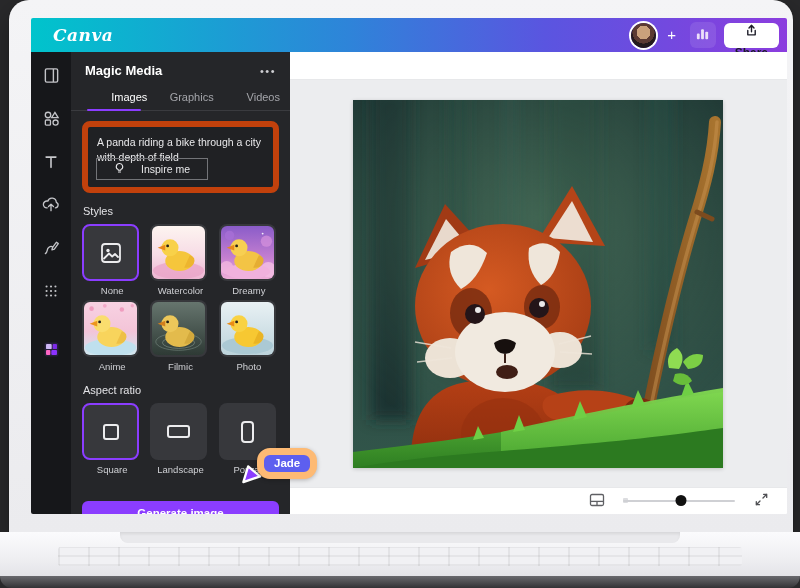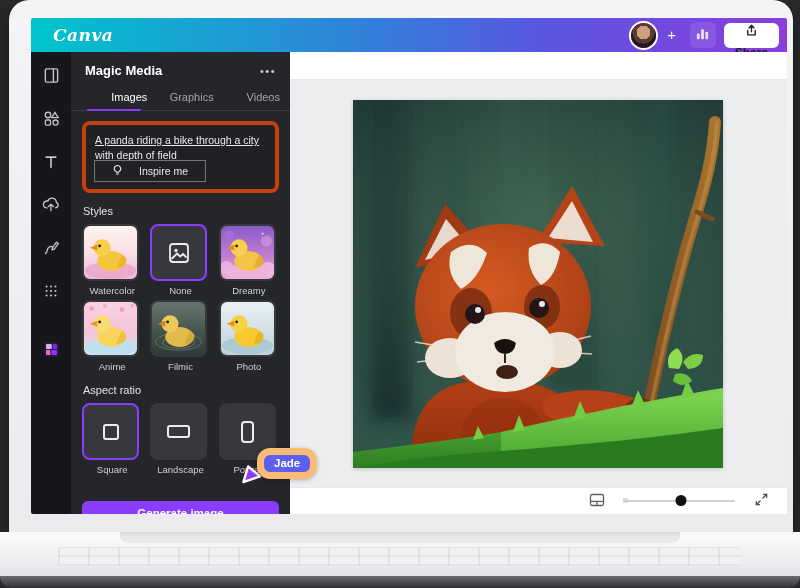--- a/index.html
+++ b/index.html
@@ -58,22 +58,22 @@
   .panel-title { font-size:13px; font-weight:bold; color:#fff; }
   .panel-more { margin-left:auto; color:#cfcfd3; font-size:11px; letter-spacing:1.5px;
     background:none; border:none; cursor:pointer; }
   .tabs { display:flex; border-bottom:1px solid #3a3b3f; padding:0 10px; }
   .tab { flex:1; text-align:right; font-size:11px; color:#a4a5aa; padding:6px 0 7px;
     cursor:pointer; position:relative; background:none; border:none; font-family:"Liberation Sans",sans-serif; }
   .tab.active { color:#fff; }
   .tab.active::after { content:""; position:absolute; left:6px; right:6px; bottom:-1px;
     height:2px; background:#8B3DFF; border-radius:2px; }
   .panel-content { padding:10px 11px 0 11px; }
-  .prompt-box { position:relative; width:197px; height:72px; border:4px solid #c2410c;
-    border-radius:8px; background:#202124; padding:8px 9px; cursor:text;text-decoration:underline; }
+  .prompt-box { position:relative; width:197px; height:72px; border:6px solid #c2410c;
+    border-radius:8px; background:#202124; padding:8px 9px; cursor:text; }
   .prompt-text { font-size:10.5px; line-height:1.45; color:#e9e9eb; }
   .inspire { position:absolute; left:8px; bottom:7px; height:22px; display:flex; align-items:center;
     gap:16px; padding:0 17px; border:1px solid #737478; border-radius:0; background:none;
     color:#e8e8ea; font-size:10.5px; cursor:pointer; font-family:"Liberation Sans",sans-serif; }
   .section-heading { font-size:11px; color:#e3e3e6; margin:12px 1px 7px; }
   .thumb-grid { display:grid; grid-template-columns:repeat(3,1fr); column-gap:8px; row-gap:4px; }
   .thumb { cursor:pointer; text-align:center; background:none; border:none; padding:0; }
   .thumb-img { width:57px; height:57px; border-radius:8px; overflow:hidden; background:#37383c;
     border:2px solid transparent; display:flex; align-items:center; justify-content:center; }
   .thumb.selected .thumb-img { border-color:#8B3DFF; }
@@ -219,52 +219,52 @@
                 <span><svg width="11" height="12" viewBox="0 0 12 12" fill="none" stroke="#e8e8ea" stroke-width="1.2" stroke-linecap="round">
                       <path d="M6,1.1 a3.4,3.4 0 0 1 1.7,6.4 c-.3.2-.5.5-.5.9 h-2.4 c0-.4-.2-.7-.5-.9 A3.4,3.4 0 0 1 6,1.1 Z"></path>
                       <line x1="4.9" y1="10.4" x2="7.1" y2="10.4"></line>
                     </svg></span>
                 <span>Inspire me</span>
               </button>
             </div>
 
             <div class="section-heading">Styles</div>
             <div class="thumb-grid">
+              <button class="thumb selected">
+                <div class="thumb-img">
+                  <span>
+                      <svg width="24" height="24" viewBox="0 0 24 24" fill="none" stroke="#ececee" stroke-width="1.8" stroke-linecap="round" stroke-linejoin="round">
+                        <rect x="3" y="3" width="18" height="18" rx="3"></rect>
+                        <circle cx="9" cy="9.5" r="1.7" fill="#ececee" stroke="none"></circle>
+                        <path d="M5,17.5 L10,12.5 L13.2,15.5 L16,13 L19,16"></path>
+                      </svg>
+                    </span>
+                </div>
+                <div class="thumb-label">None</div>
+              </button>
               <button class="thumb">
                 <div class="thumb-img">
                   <svg viewBox="0 0 56 56" preserveAspectRatio="xMidYMid slice">
                       <defs>
                         <linearGradient id="g-wc" x1="0" y1="0" x2="0" y2="1">
                           <stop offset="0" stop-color="#fdf4f0"></stop>
                           <stop offset=".55" stop-color="#f7dce6"></stop>
                           <stop offset="1" stop-color="#eeb6d3"></stop>
                         </linearGradient>
                       </defs>
                       <rect width="56" height="56" fill="url(#g-wc)"></rect>
                       <ellipse cx="28" cy="47" rx="27" ry="9" fill="#e9a3c7" opacity=".75"></ellipse>
                       <ellipse cx="29" cy="37" rx="15" ry="10.5" fill="#f5c63c"></ellipse>
                       <path d="M40,31 q7,2 4,9 q-3,5 -10,4" fill="#edb52e"></path>
                       <circle cx="19" cy="23" r="9" fill="#f8d149"></circle>
                       <polygon points="6,23 14,19.8 14,26" fill="#e8891d"></polygon>
                       <circle cx="16.5" cy="21" r="1.5" fill="#23201c"></circle>
                     </svg>
                 </div>
                 <div class="thumb-label">Watercolor</div>
-              </button>
-              <button class="thumb selected">
-                <div class="thumb-img">
-                  <span>
-                      <svg width="24" height="24" viewBox="0 0 24 24" fill="none" stroke="#ececee" stroke-width="1.8" stroke-linecap="round" stroke-linejoin="round">
-                        <rect x="3" y="3" width="18" height="18" rx="3"></rect>
-                        <circle cx="9" cy="9.5" r="1.7" fill="#ececee" stroke="none"></circle>
-                        <path d="M5,17.5 L10,12.5 L13.2,15.5 L16,13 L19,16"></path>
-                      </svg>
-                    </span>
-                </div>
-                <div class="thumb-label">None</div>
               </button>
               <button class="thumb">
                 <div class="thumb-img">
                   <svg viewBox="0 0 56 56" preserveAspectRatio="xMidYMid slice">
                       <defs>
                         <linearGradient id="g-dr" x1="0" y1="0" x2="0" y2="1">
                           <stop offset="0" stop-color="#8a5cc9"></stop>
                           <stop offset=".6" stop-color="#c47fd0"></stop>
                           <stop offset="1" stop-color="#efaed9"></stop>
                         </linearGradient>

